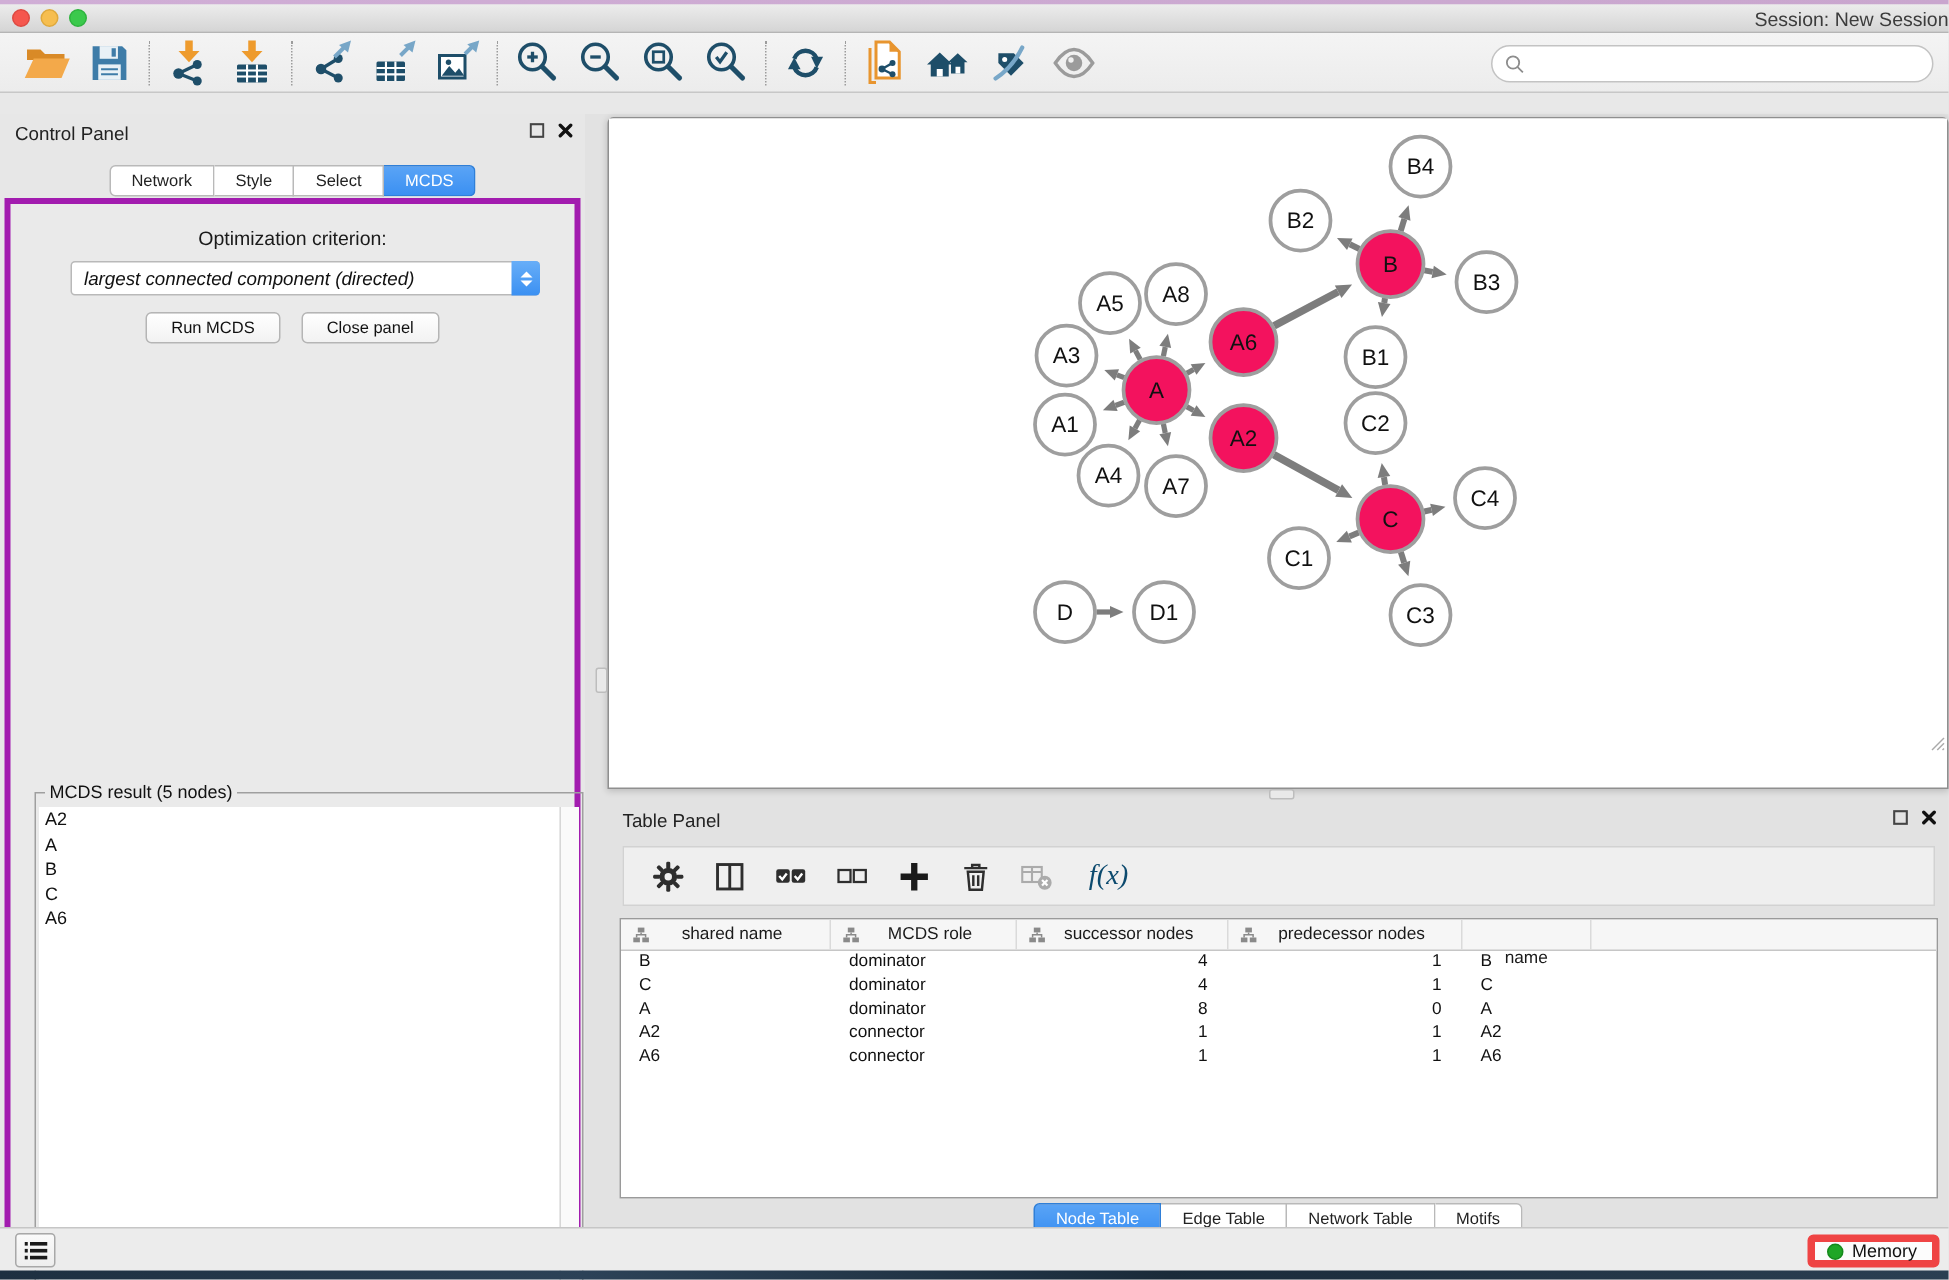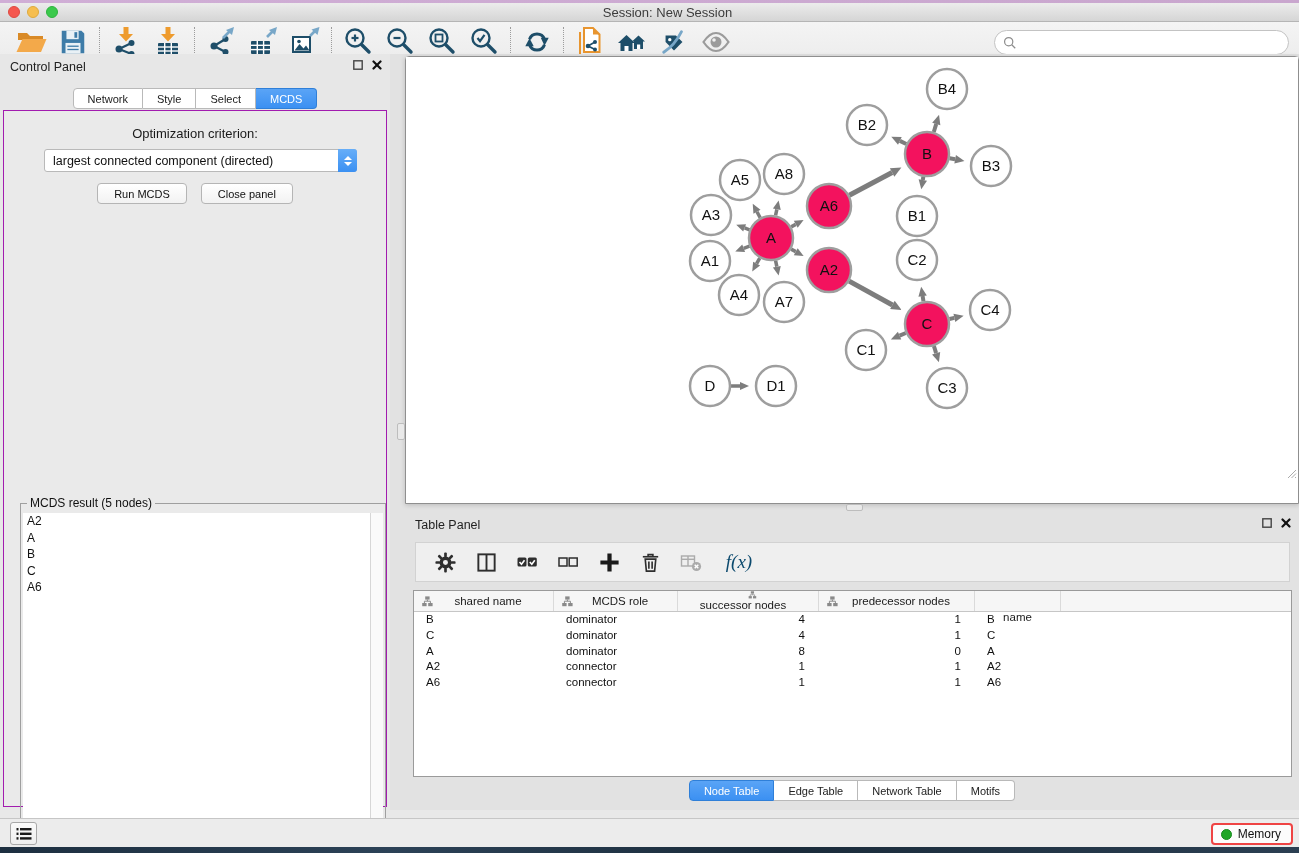--- a/index.html
+++ b/index.html
@@ -12,57 +12,57 @@
 
   
   .titlebar { position:absolute; left:0; top:3px; width:1299px; height:19px;
     background:linear-gradient(#ececec,#d5d5d5); border-bottom:1px solid #b5b5b5;
     display:flex; align-items:center; }
   .tl-group { display:flex; gap:7px; margin-left:8px; }
   .tl { width:12px; height:12px; border-radius:50%; }
   .tl.red{ background:#f5574e; border:1px solid #dd4a42;}
   .tl.yellow{ background:#f6be4f; border:1px solid #dfa93c;}
   .tl.green{ background:#3bc94c; border:1px solid #2fb33f;}
-  .titlebar-text { position:absolute; left:0; right:0; text-align:center;
+  .titlebar-text { position:absolute; left:0; right:0; text-align:right;
     font-size:13px; color:#3c3c3c;padding-left:36px; }
 
   
   .toolbar { position:absolute; left:0; top:22px; width:1299px; height:40px;
     background:linear-gradient(#f4f4f4,#ececec); border-bottom:1px solid #c7c7c7;
     display:flex; align-items:center; padding-left:10px; }
   .tb-btn { width:42px; height:36px; display:flex; align-items:center; justify-content:center; }
   .tb-sep { width:1px; height:30px; border-left:1px dotted #9c9c9c; margin:0 5px; }
   .search-wrap { position:absolute; right:10px; top:8px; width:295px; height:25px;
     background:#fff; border:1px solid #c3c3c3; border-radius:13px;
     display:flex; align-items:center; padding-left:8px; }
   .search-wrap input { border:none; outline:none; flex:1; font-size:12px;
     background:transparent; margin-left:5px; font-family:"Liberation Sans",sans-serif; }
 
   
-  .main { position:absolute; left:0; top:54px; width:1299px; height:756px; background:#e2e2e2; }
+  .main { position:absolute; left:0; top:76px; width:1299px; height:756px; background:#e2e2e2; }
 
   
   .control-panel { position:absolute; left:0; top:0; width:390px; height:756px; background:#e7e7e7; }
   .panel-head { position:relative; height:26px; display:flex; align-items:center; }
   .panel-title { font-size:12.5px; color:#222; margin-left:10px; }
   .panel-head-icons { position:absolute; right:8px; top:6px; display:flex; gap:9px; align-items:center; }
   .cp-tabs { position:absolute; left:0; top:34px; width:100%; display:flex; justify-content:center; }
   .seg-tab { height:21px; font-size:11px; display:flex; align-items:center; justify-content:center;
     background:#fff; border:1px solid #b9b9b9; border-left:none; color:#222; padding:0 14px; cursor:default; }
   .seg-tab:first-child { border-left:1px solid #b9b9b9; border-radius:4px 0 0 4px; }
   .seg-tab:last-child { border-radius:0 4px 4px 0; }
   .seg-tab.sel { background:linear-gradient(#5aa4f6,#3b90f2); border-color:#2f7fd8; color:#fff; }
   .cp-content { position:absolute; left:3px; top:56px; width:384px; height:697px;
-    background:#eaeaea; border:1px solid #a21caf; }
+    background:#eaeaea; border:4px solid #a21caf; }
   .opt-label { position:absolute; left:0; top:15px; width:100%; text-align:center;
     font-size:13px; color:#1a1a1a; }
   .dropdown { position:absolute; left:40px; top:38px; width:313px; height:23px;
     background:#fff; border:1px solid #b9b9b9; border-radius:3px;
     display:flex; align-items:center; }
-  .dropdown-text { flex:1; font-size:12.5px; color:#111; padding-left:8px; }
+  .dropdown-text { flex:1; font-size:12.5px; color:#111; padding-left:8px;font-style:italic; }
   .dd-stepper { width:19px; height:23px; margin-right:-1px;
     background:linear-gradient(#67aef8,#3b90f2); border-radius:0 3px 3px 0;
     display:flex; flex-direction:column; align-items:center; justify-content:center; gap:2px; }
   .dd-up { width:0;height:0;border-left:4px solid transparent;border-right:4px solid transparent;border-bottom:4px solid #fff; }
   .dd-down { width:0;height:0;border-left:4px solid transparent;border-right:4px solid transparent;border-top:4px solid #fff; }
   .cp-buttons { position:absolute; left:0; top:72px; width:100%; display:flex; justify-content:center; gap:14px; }
   .mac-btn { height:21px; padding:0 16px; font-size:11px; color:#111;
     background:linear-gradient(#fff,#f2f2f2); border:1px solid #b5b5b5; border-radius:4px; }
   .result-group { position:absolute; left:16px; top:392px; width:366px; height:345px;
     border:1px solid #9f9f9f; }
@@ -112,21 +112,21 @@
   .nt-cell.r { text-align:right; padding-right:14px; }
   .tp-tabs { position:absolute; left:0; top:268px; width:100%; display:flex; justify-content:center; }
 
   
   .statusbar { position:absolute; left:0; top:818px; width:1299px; height:29px;
     background:#ececec; border-top:1px solid #c6c6c6; }
   .list-btn { position:absolute; left:10px; top:3px; width:27px; height:23px;
     background:linear-gradient(#fafafa,#eee); border:1px solid #a8a8a8; border-radius:3px;
     display:flex; align-items:center; justify-content:center; }
   .memory-btn { position:absolute; right:6px; top:4px; height:22px; padding:0 10px 0 8px;
-    background:#fcfcfc; border:2px solid #ef4444; border-radius:4px;
+    background:#fcfcfc; border:5px solid #ef4444; border-radius:4px;
     display:flex; align-items:center; gap:6px; font-size:12px; color:#111; }
   .memory-dot { width:11px; height:11px; border-radius:50%; background:#1fa626; border:1px solid #168a1d; }
 
   svg { display:block; }
 </style>
 </head>
 <body>
 
 <div class="desktop-top"></div>
 
@@ -627,21 +627,21 @@
             <svg class="tree-ic" width="11" height="11" viewBox="0 0 11 11">
               <g fill="#8a8a8a">
                 <rect x="3.2" y="0.4" width="4.4" height="3.2"></rect>
                 <rect x="0.2" y="7" width="4.4" height="3.2"></rect>
                 <rect x="6.2" y="7" width="4.4" height="3.2"></rect>
               </g>
               <path d="M5.4 3.6v1.6M2.4 7V5.2h6V7" fill="none" stroke="#8a8a8a" stroke-width="1"></path>
             </svg>
             <span class="htext">MCDS role</span>
           </div>
-          <div class="nt-hcell" style="width: 141px; flex-direction: column;">
+          <div class="nt-hcell" style="width: 141px;">
             <svg class="tree-ic" width="11" height="11" viewBox="0 0 11 11">
               <g fill="#8a8a8a">
                 <rect x="3.2" y="0.4" width="4.4" height="3.2"></rect>
                 <rect x="0.2" y="7" width="4.4" height="3.2"></rect>
                 <rect x="6.2" y="7" width="4.4" height="3.2"></rect>
               </g>
               <path d="M5.4 3.6v1.6M2.4 7V5.2h6V7" fill="none" stroke="#8a8a8a" stroke-width="1"></path>
             </svg>
             <span class="htext">successor nodes</span>
           </div>

